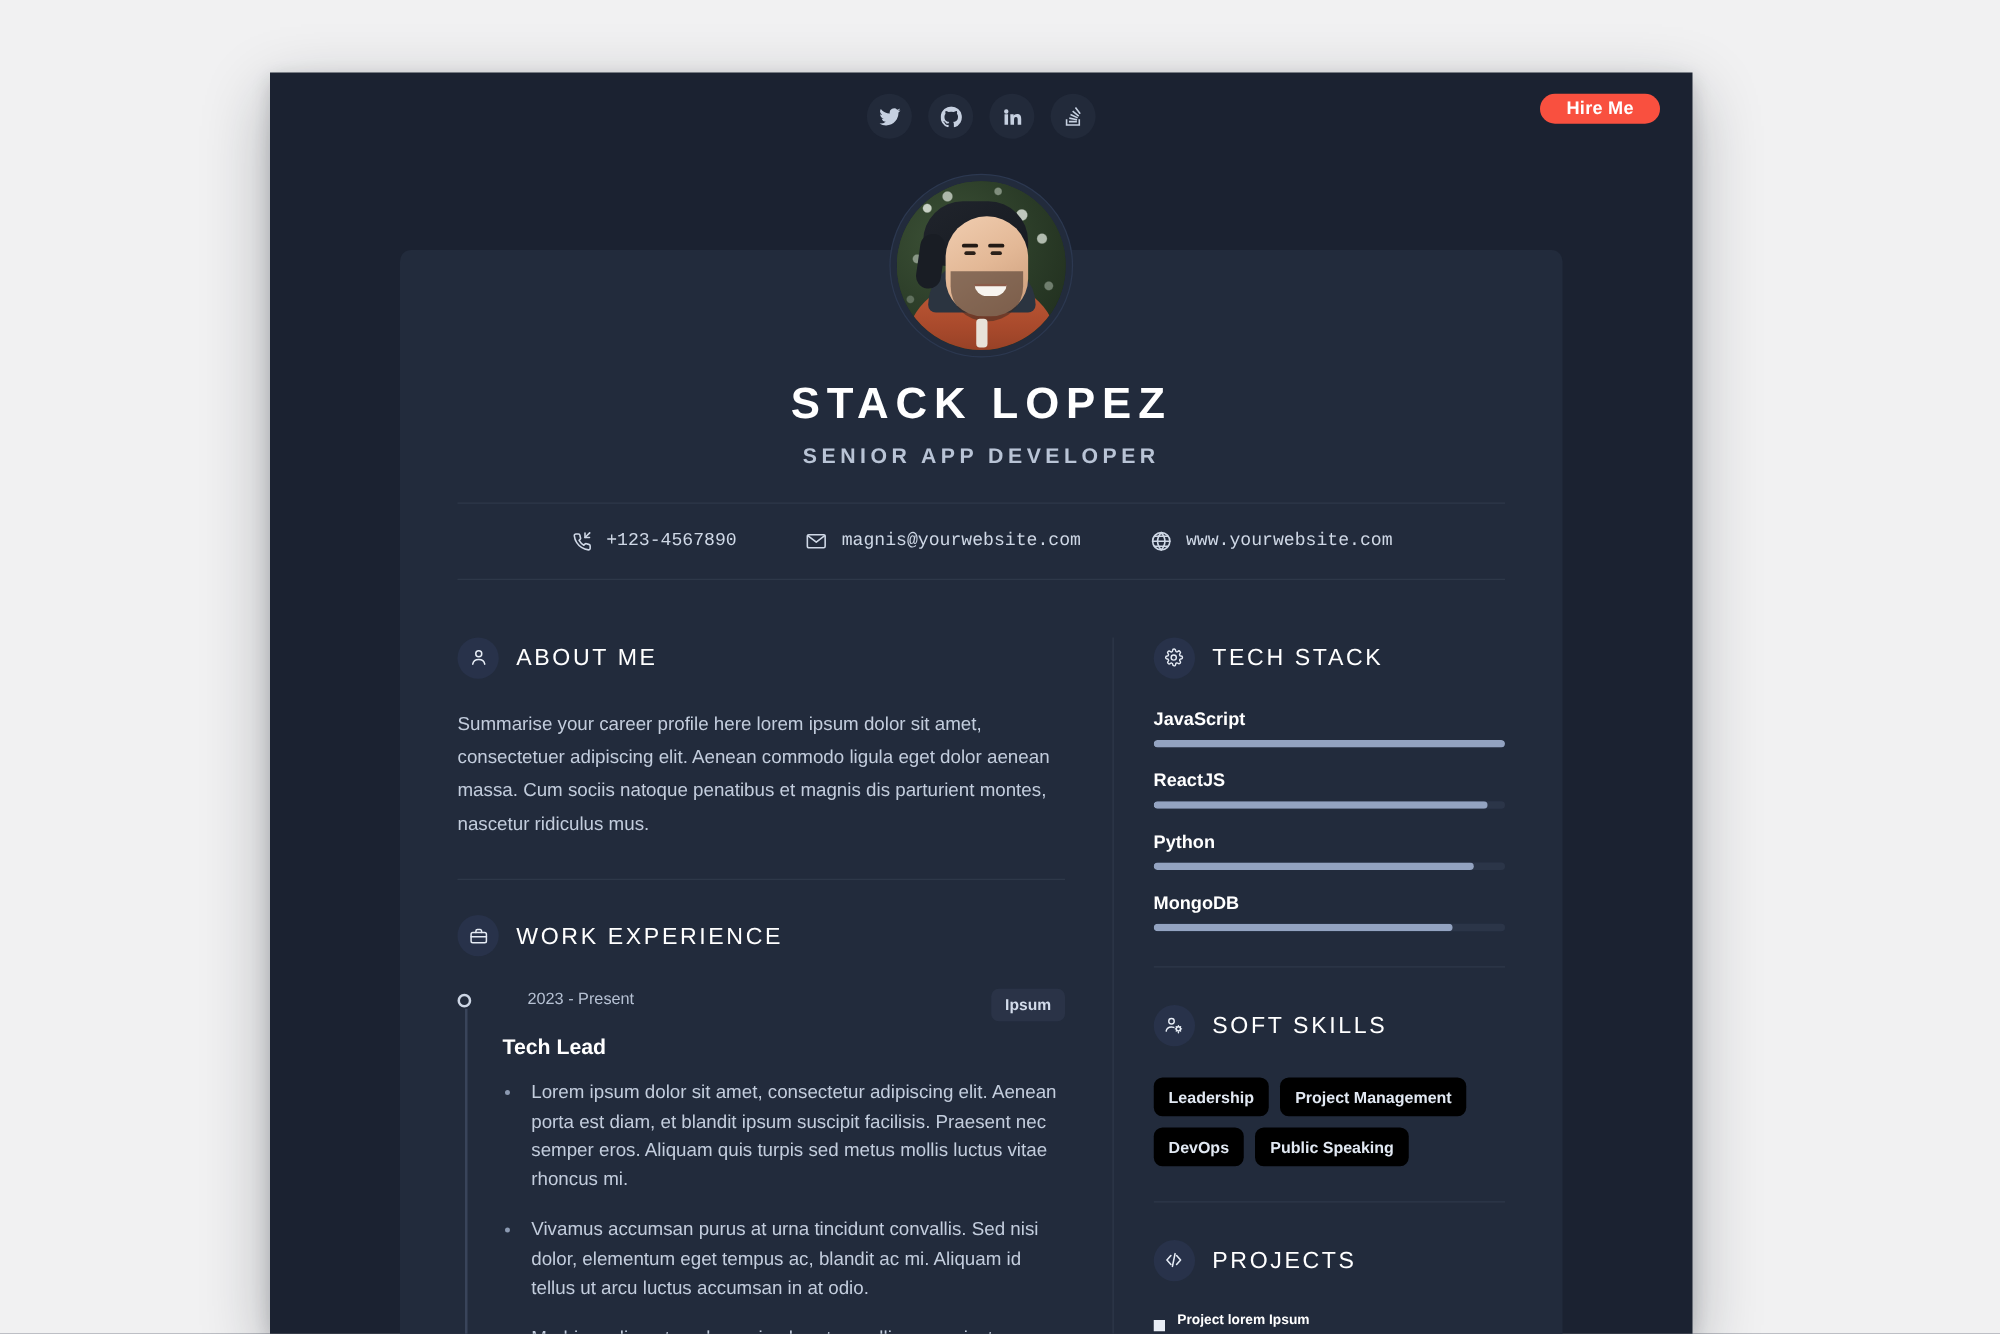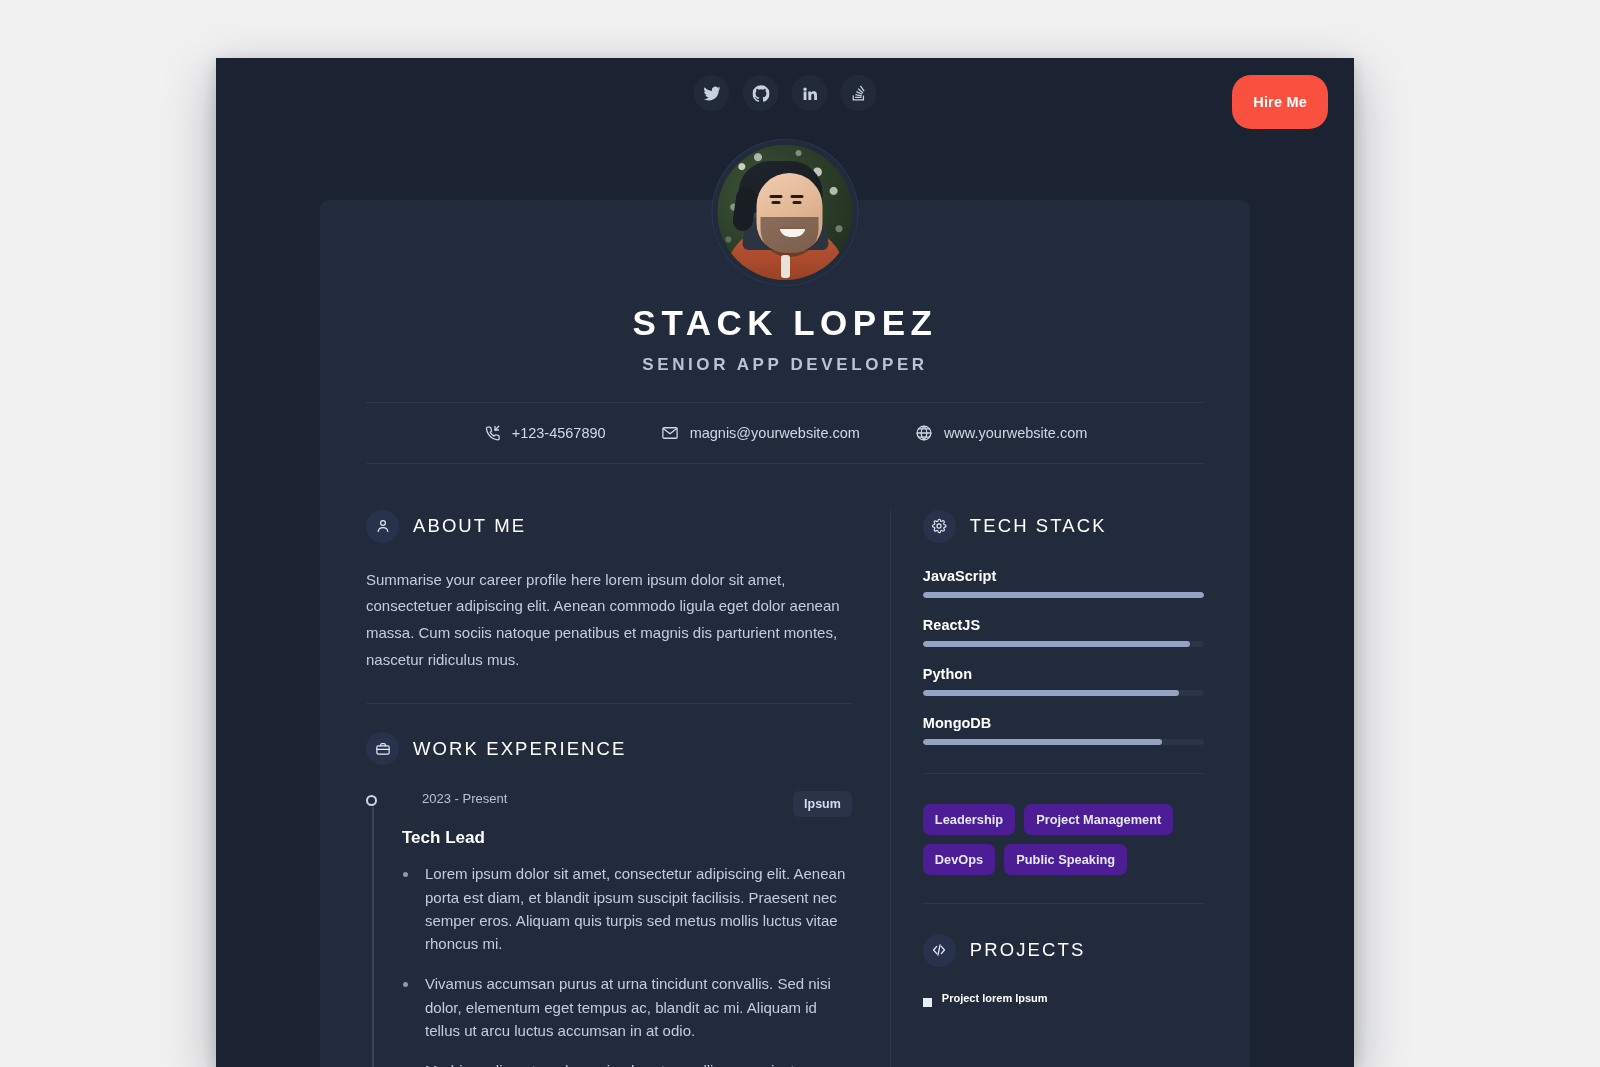--- a/index.html
+++ b/index.html
@@ -47,21 +47,21 @@
     background: #222a3a;
     display: flex; align-items: center; justify-content: center;
     color: #c6d0e0;
     cursor: pointer;
   }
   .social-btn svg { width: 17px; height: 17px; display: block; }
 
   .hire-btn {
     position: absolute;
     right: 26px; top: 17px;
-    height: 54px;
+    height: 24px;
     padding: 0 21px;
     border: none;
     border-radius: 19px;
     background: #f9503f;
     color: #ffffff;
     font-size: 14.5px;
     font-weight: 700;
     font-family: "Liberation Sans", sans-serif;
     letter-spacing: .2px;
     cursor: pointer;
@@ -230,20 +230,21 @@
   
   .contact-strip {
     margin: 27px 46px 0 46px;
     border-top: 1px solid #2e3849;
     border-bottom: 1px solid #2e3849;
     height: 62px;
     display: flex;
     align-items: center;
     justify-content: center;
     gap: 55px;
+    font-family: Liberation Mono, monospace;
   }
   .contact-item {
     display: flex;
     align-items: center;
     gap: 11px;
     color: #cfd8e6;
     font-size: 14.5px;
     cursor: pointer;
   }
   .contact-item svg { width: 18px; height: 18px; color: #cfd8e6; display:block; }
@@ -386,21 +387,21 @@
     background: #93a3c1;
   }
 
   .chips {
     margin-top: 25px;
     display: flex;
     flex-wrap: wrap;
     gap: 9px;
   }
   .chip {
-    background: #4c1d95;
+    background: #000000;
     color: #e2e9f3;
     font-size: 12.8px;
     font-weight: 700;
     border-radius: 7px;
     padding: 8px 12px;
     cursor: pointer;
   }
 
   .projects-list { margin-top: 25px; }
   .project-item {
@@ -600,20 +601,31 @@
               <div class="skill-track">
                 <div class="skill-fill" style="width: 85%;"></div>
               </div>
             </div>
           </div>
         </section>
 
         <hr class="hr-right">
 
         <section class="rs">
+          <div class="sec-head">
+            <span class="sec-icon">
+              <svg viewBox="0 0 24 24" fill="none" stroke="currentColor" stroke-width="1.7" stroke-linecap="round" stroke-linejoin="round" aria-hidden="true">
+                <circle cx="9.3" cy="7.4" r="3.3"></circle>
+                <path d="M2.9 19.4c.5-3.2 3.2-5 6.4-5 1 0 2 .2 2.8.5"></path>
+                <circle cx="17.6" cy="16.6" r="2.5"></circle>
+                <path d="M17.6 12.9v1M17.6 20.3v1M13.9 16.6h1M20.3 16.6h1M15 14l.7.7M19.5 18.5l.7.7M20.2 14l-.7.7M15.7 18.5l-.7.7"></path>
+              </svg>
+            </span>
+            <h2 class="sec-title">SOFT SKILLS</h2>
+          </div>
           <div class="chips">
             <span class="chip">Leadership</span>
             <span class="chip">Project Management</span>
             <span class="chip">DevOps</span>
             <span class="chip">Public Speaking</span>
           </div>
         </section>
 
         <hr class="hr-right">
 

